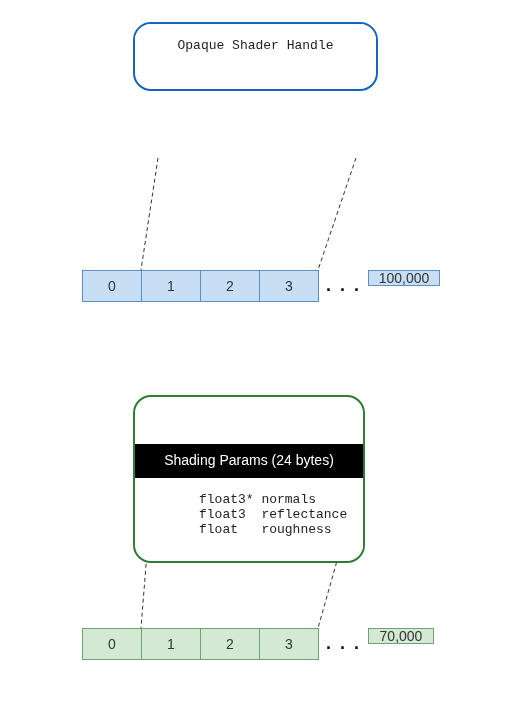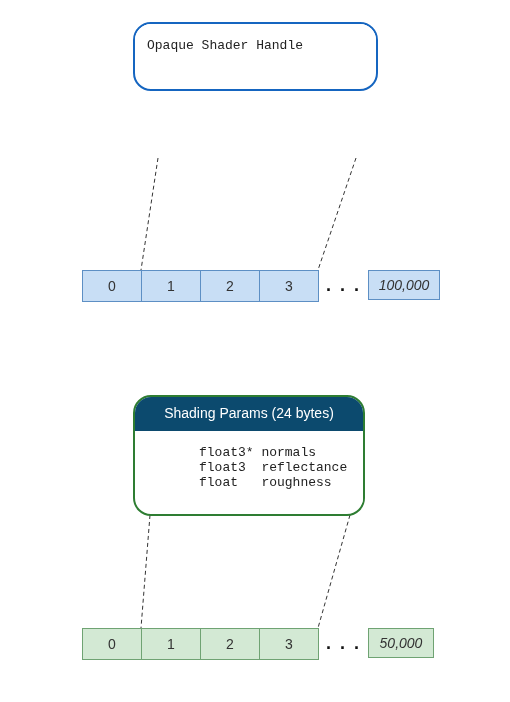--- a/index.html
+++ b/index.html
@@ -26,21 +26,21 @@
     padding: 8px 0 10px 0;
   }
   .callout-body {
     background: #fff;
     font-family: "Courier New", Courier, monospace;
     font-size: 13px;
     padding: 14px 12px;
     white-space: pre;
     color: #222;
   }
-  .callout-body.center { text-align: left; }
+  .callout-body.center { text-align: center; }
   .array-row {
     position: absolute;
     display: flex;
   }
   .cell {
     border: 1px solid;
     width: 60px;
     height: 32px;
     display: flex;
     align-items: center;
@@ -53,42 +53,41 @@
   .dots {
     position: absolute;
     font-size: 18px;
     font-weight: bold;
     letter-spacing: 2px;
     color: #111;
   }
   .lastcell {
     position: absolute;
     border: 1px solid;
-    height: 30px;
+    height: 16px;
     display: flex;
     align-items: center;
     justify-content: center;
     font-size: 14px;
     color: #333;
     padding: 0 8px;
-    font-style: italic;
   }
   svg.connectors {
     position: absolute;
     top: 0; left: 0;
     pointer-events: none;
   }
   
   .blue-border { border-color: #1565C0; }
   .blue-hdr    { background: #42A5F5; }
   .blue-cellbg { background: #C8DEF5; }
   .blue-cellbr { border-color: #5D8FC4; }
   
   .green-border { border-color: #2E7D32; }
-  .green-hdr    { background: #0c4a6e; }
+  .green-hdr    { background: #000000; margin-top: 47px; }
   .green-cellbg { background: #D3E9D4; }
   .green-cellbr { border-color: #6FA373; }
 </style>
 </head>
 <body>
 
 <svg class="connectors" width="510" height="702">
 
   <line x1="158" y1="158" x2="141" y2="270" stroke="#333" stroke-width="1" stroke-dasharray="4,3"></line>
   <line x1="356" y1="158" x2="318" y2="270" stroke="#333" stroke-width="1" stroke-dasharray="4,3"></line>
@@ -119,13 +118,13 @@
   <div style="height:10px;"></div>
 </div>
 
 <div class="array-row" style="left:82px; top:628px;">
   <div class="cell green-cellbg green-cellbr">0</div>
   <div class="cell green-cellbg green-cellbr">1</div>
   <div class="cell green-cellbg green-cellbr">2</div>
   <div class="cell green-cellbg green-cellbr">3</div>
 </div>
 <div class="dots" style="left:326px; top:633px;">. . .</div>
-<div class="lastcell green-cellbg green-cellbr" style="left:368px; top:628px; width:66px;">50,000</div>
+<div class="lastcell green-cellbg green-cellbr" style="left:368px; top:628px; width:66px;">70,000</div>
 
 </body></html>

